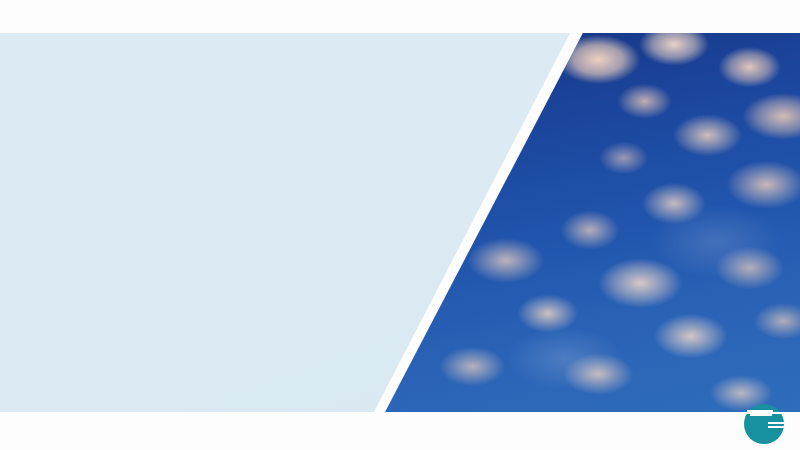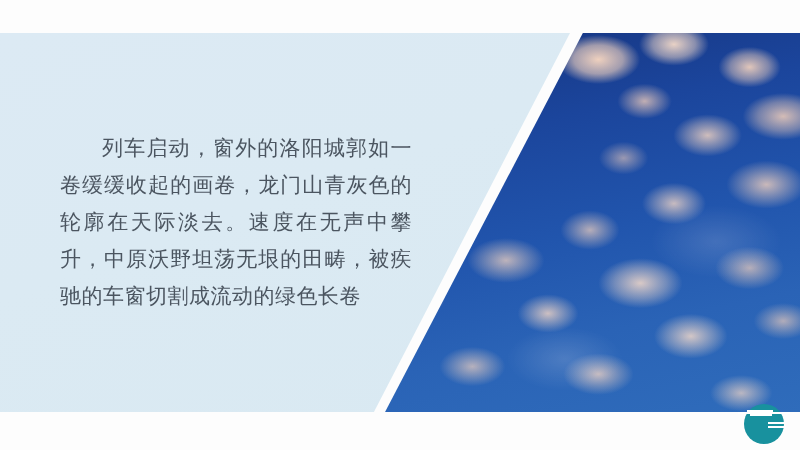--- a/index.html
+++ b/index.html
@@ -142,23 +142,20 @@
 
 <div class="slide">
 
   <div class="blue-panel"></div>
 
   <div class="photo-panel">
     <div class="sky"></div>
     <div class="sky-haze"></div>
   </div>
 
-  <div class="copy">
-    <p class="copy-paragraph">列车启动，窗外的洛阳城郭如一卷缓缓收起的画卷，龙门山青灰色的轮廓在天际淡去。速度在无声中攀升，中原沃野坦荡无垠的田畴，被疾驰的车窗切割成流动的绿色长卷</p>
-  </div>
 
   <div class="brand-mark">
     <div class="disc"></div>
     <div class="bar b1"></div>
     <div class="bar b2"></div>
     <div class="bar b3"></div>
     <div class="bar b4"></div>
     <div class="cut"></div>
   </div>
 

